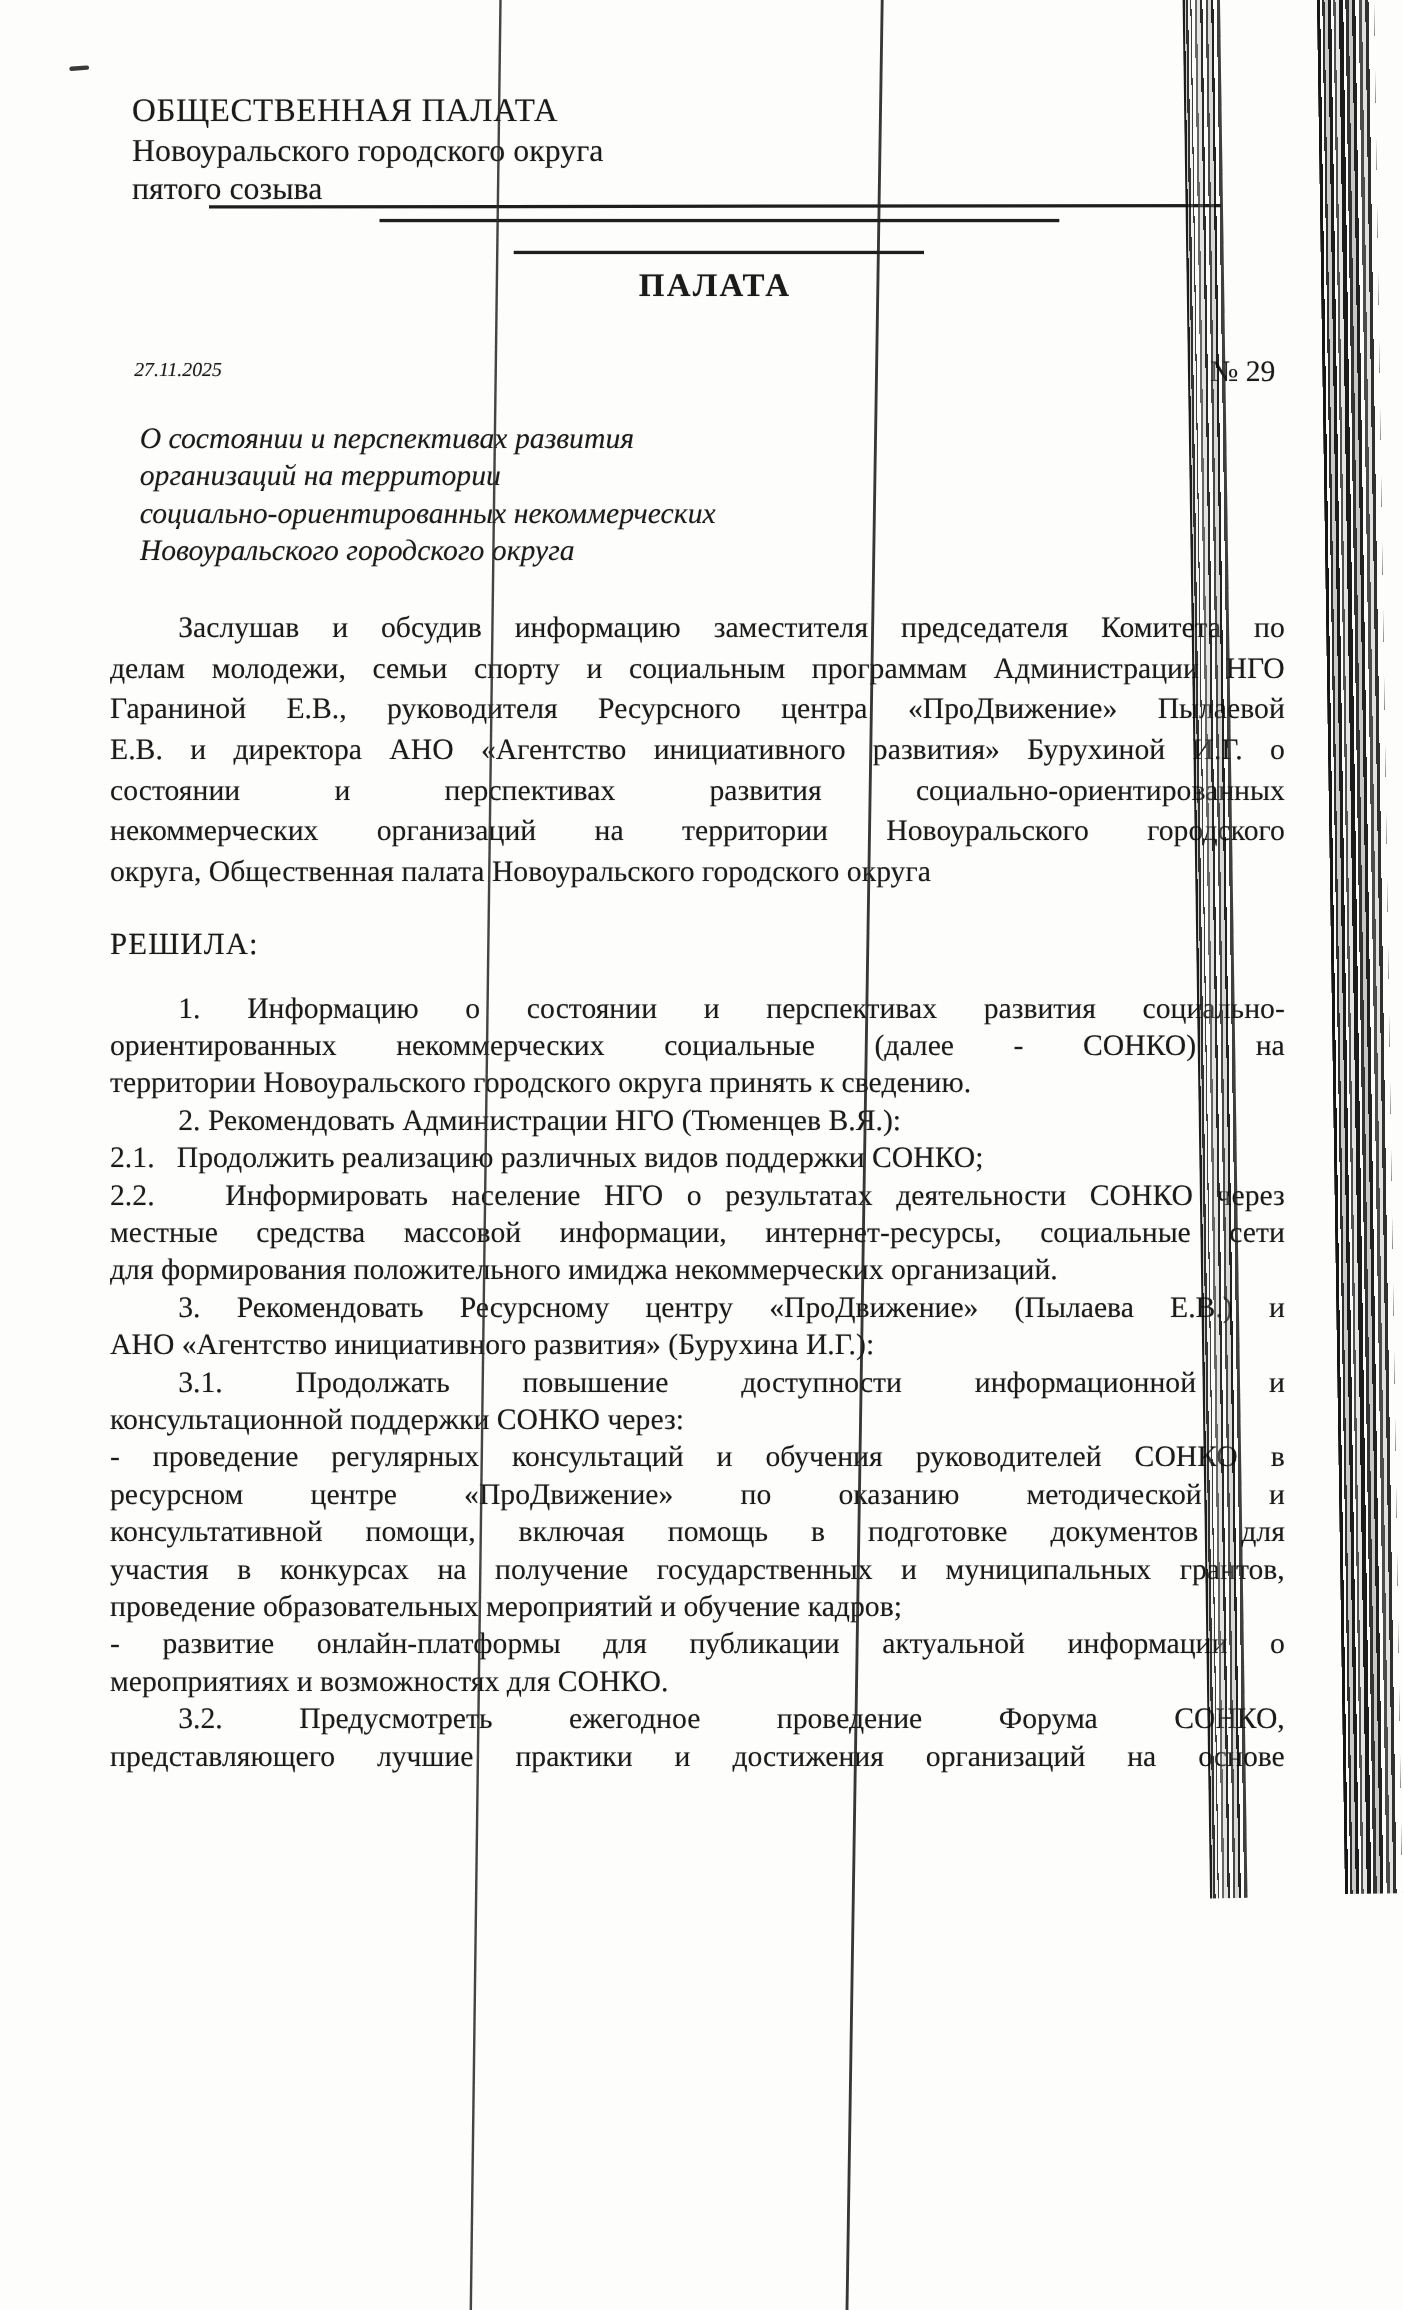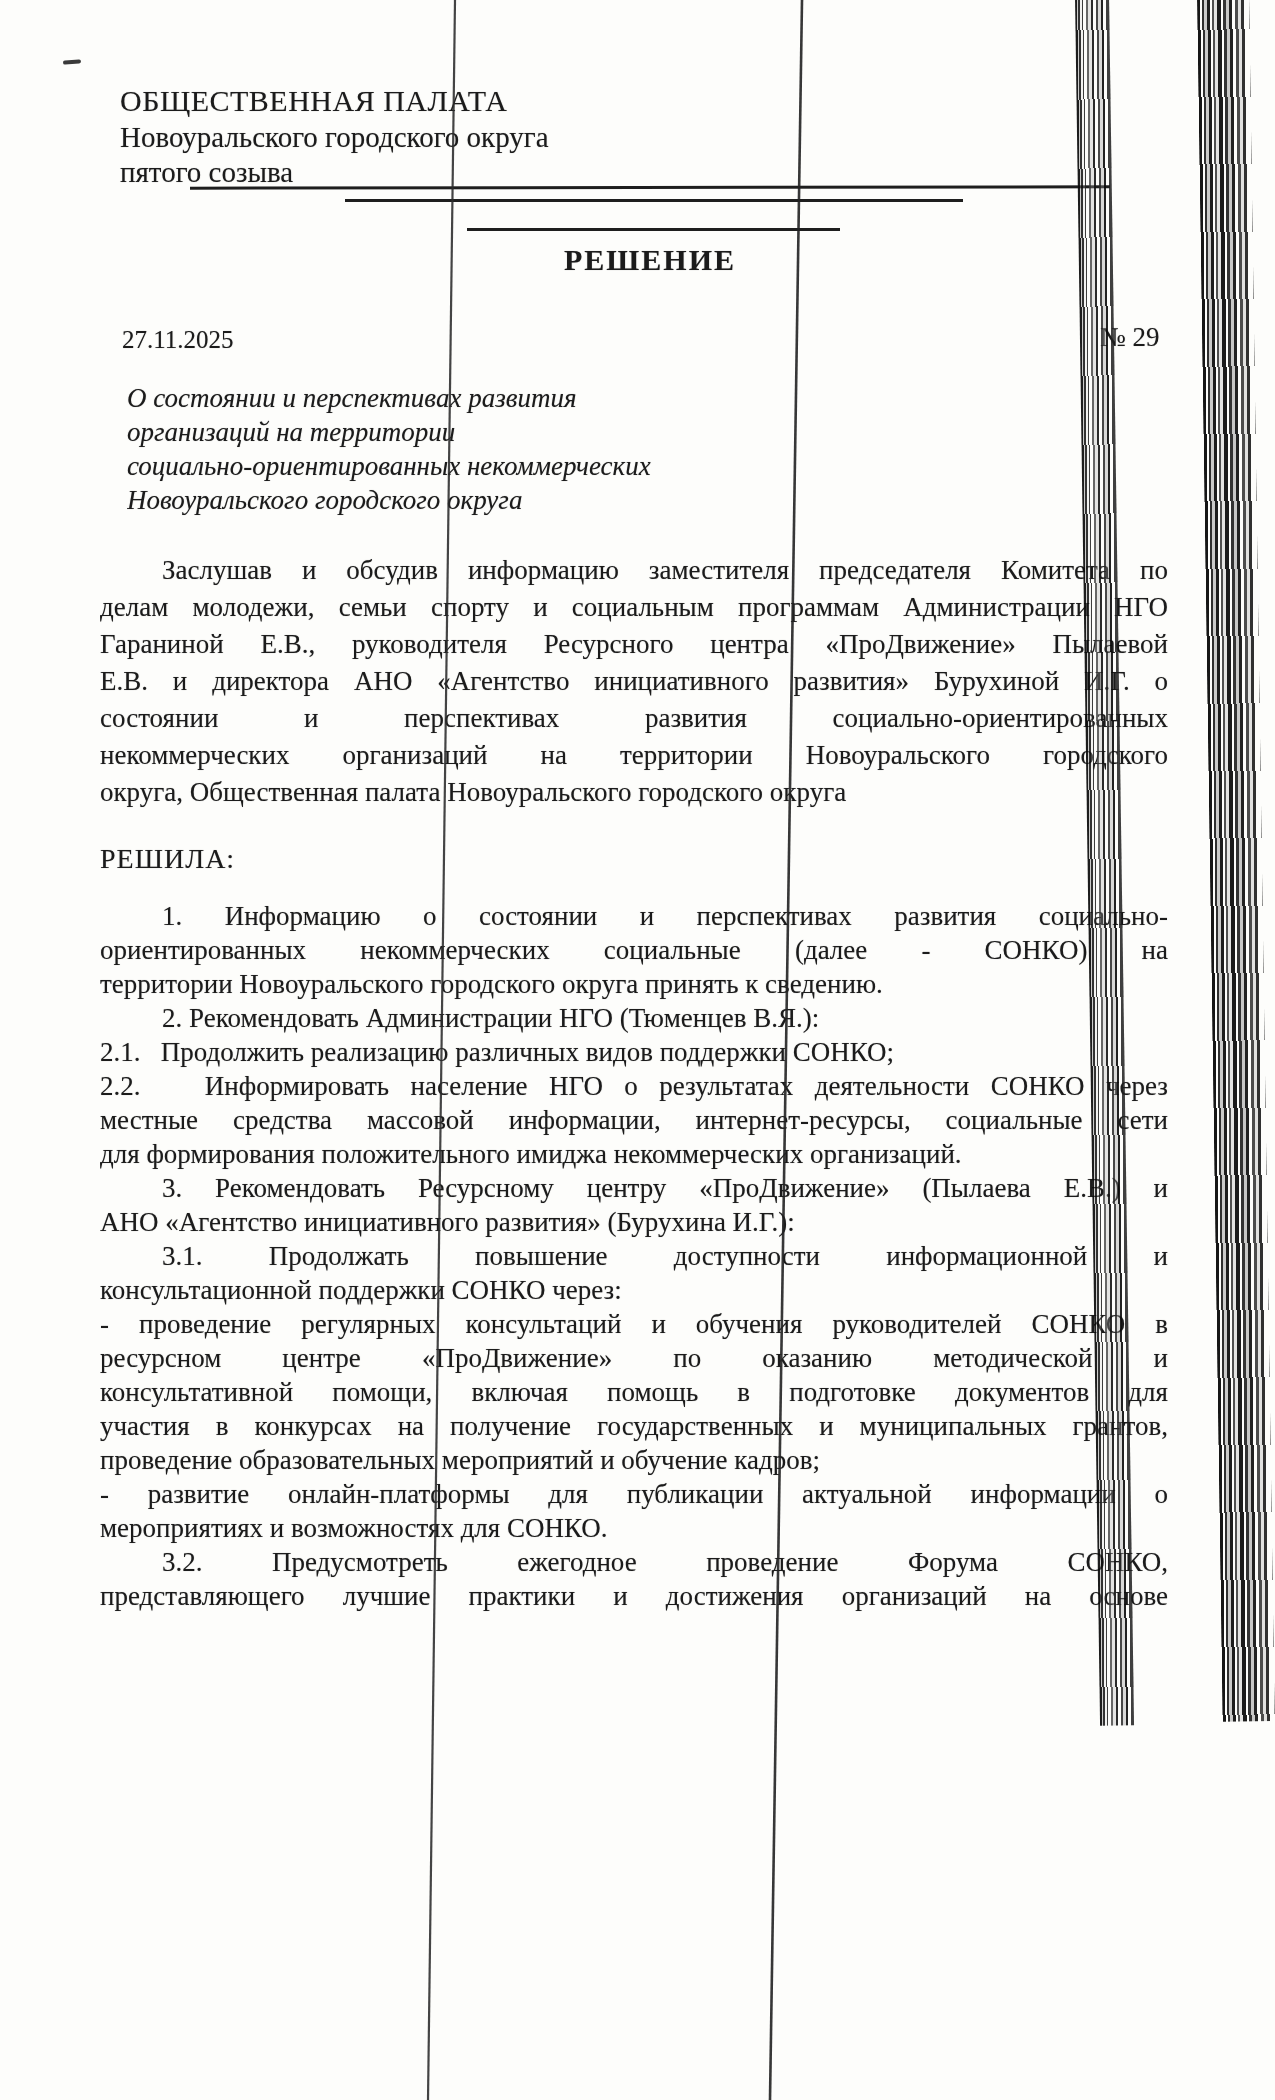--- a/index.html
+++ b/index.html
@@ -24,21 +24,21 @@
   .rule{position:absolute;background:#1e1e1e;height:3px;}
   .rule-1{top:186px;left:190px;width:920px;transform:rotate(-.08deg);}
   .rule-2{top:199px;left:345px;width:618px;}
   .rule-3{top:228px;left:467px;width:373px;}
 
   
   .doc-title{position:absolute;top:243px;left:100px;width:1100px;
     text-align:center;font-weight:bold;font-size:30px;letter-spacing:2px;}
 
   
-  .doc-date{position:absolute;top:326px;left:122px;font-size:25px;}
+  .doc-date{position:absolute;top:326px;left:122px;font-size:18px;font-style:italic;}
   .doc-number{position:absolute;top:322px;left:1100px;font-size:27px;}
 
   
   .subject{position:absolute;top:381px;left:127px;width:600px;font-size:27px;}
   .subject .ln{height:34px;line-height:34px;white-space:nowrap;font-style:italic;}
 
   
   .preamble{position:absolute;top:552px;left:100px;width:1068px;font-size:27px;}
   .preamble .ln{height:37px;line-height:37px;}
 
@@ -90,21 +90,21 @@
   <div class="org-header txt">
     <div class="h1">ОБЩЕСТВЕННАЯ ПАЛАТА</div>
     <div class="h2">Новоуральского городского округа</div>
     <div class="h3">пятого созыва</div>
   </div>
 
   <div class="rule rule-1"></div>
   <div class="rule rule-2"></div>
   <div class="rule rule-3"></div>
 
-  <div class="doc-title txt">РЕШЕНИЕ</div>
+  <div class="doc-title txt">ПАЛАТА</div>
 
   <div class="doc-date txt">27.11.2025</div>
   <div class="doc-number txt">№ 29</div>
 
   <div class="subject txt">
     <div class="ln">О состоянии и перспективах развития</div>
     <div class="ln">организаций на территории</div>
     <div class="ln">социально-ориентированных некоммерческих</div>
     <div class="ln">Новоуральского городского округа</div>
   </div>

